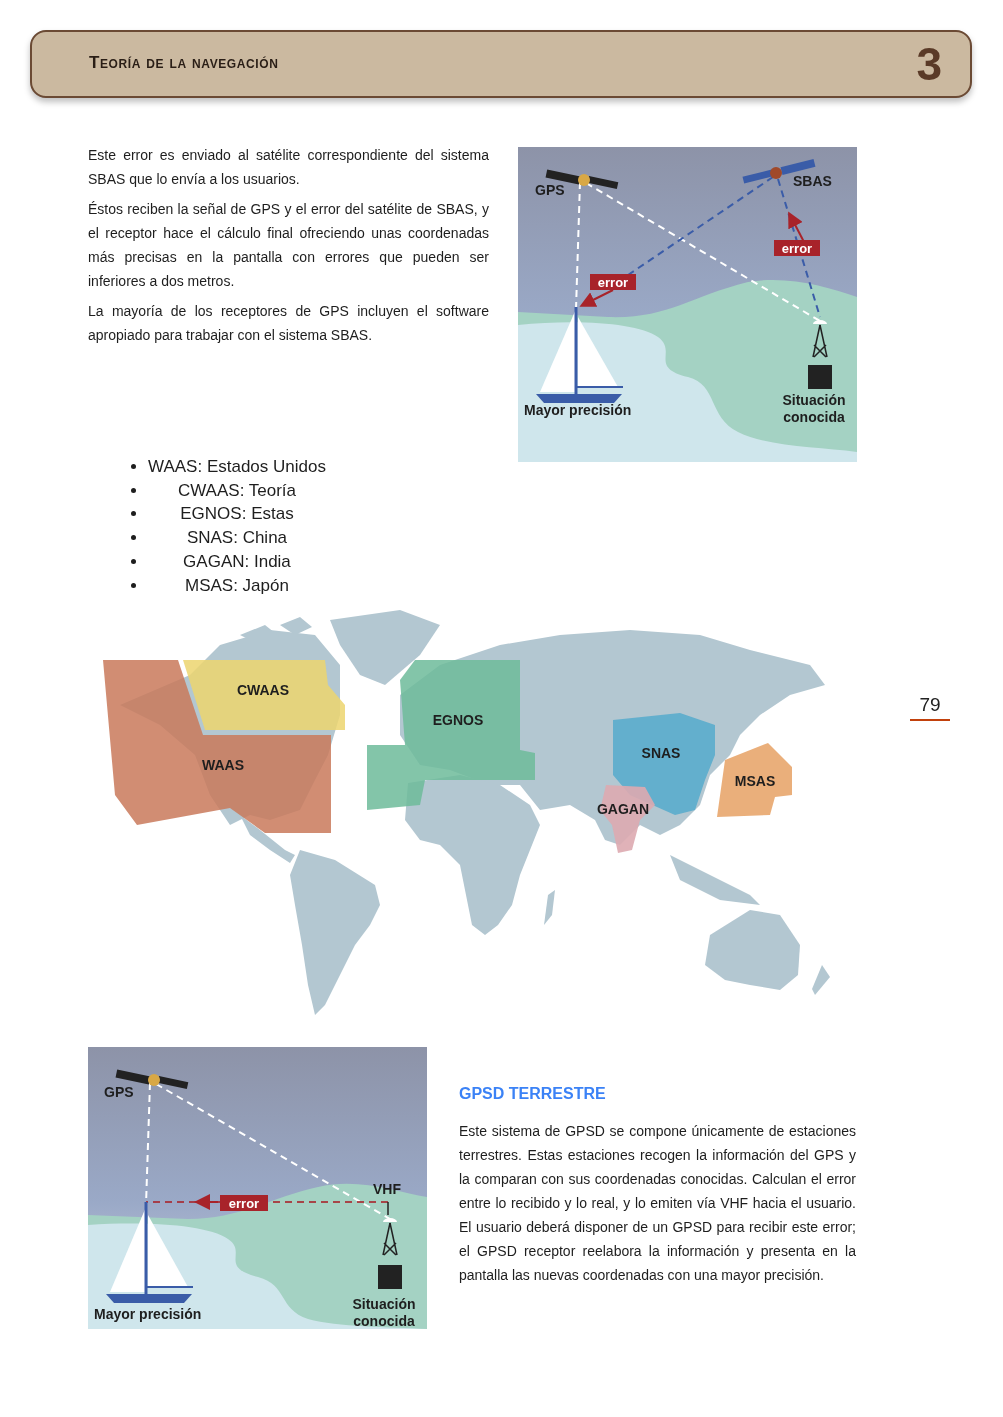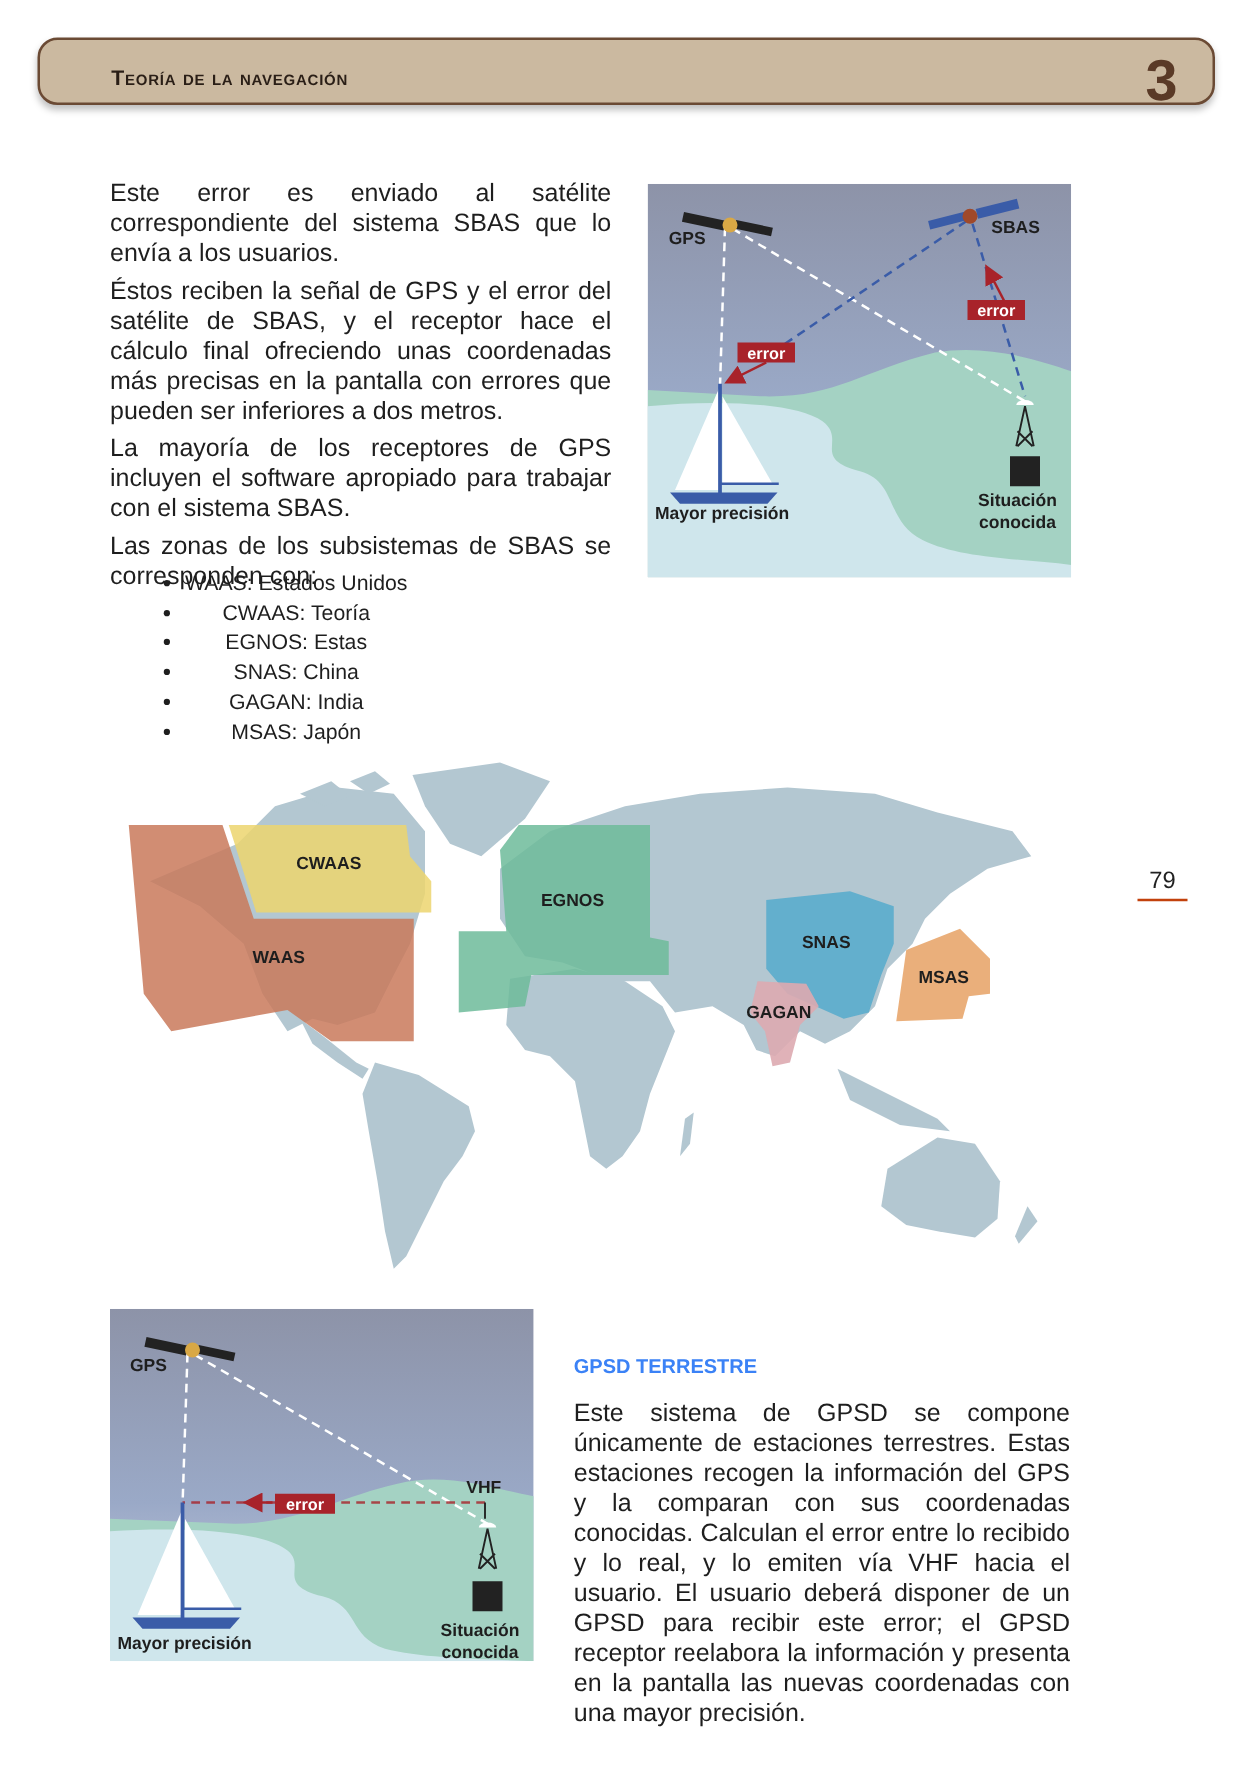--- a/index.html
+++ b/index.html
@@ -1,20 +1,20 @@
 <!DOCTYPE html>
 <html><head>
 <meta charset="utf-8">
 <style>
   html,body{margin:0;padding:0;background:#ffffff;}
   body{width:1003px;height:1417px;position:relative;overflow:hidden;font-family:"Liberation Sans","DejaVu Sans",sans-serif;color:#1e1e1e;}
-  .header{position:absolute;left:30px;top:30px;width:942px;height:54px;background:#cbb9a0;border:2px solid #6b4a34;border-radius:16px;box-shadow:0 4px 6px rgba(0,0,0,0.25);box-sizing:border-box;}
+  .header{position:absolute;left:30px;top:30px;width:942px;height:68px;background:#cbb9a0;border:2px solid #6b4a34;border-radius:16px;box-shadow:0 4px 6px rgba(0,0,0,0.25);box-sizing:border-box;}
   .header .title{position:absolute;left:57px;top:21px;font-size:17px;font-weight:bold;color:#2a1e16;font-variant:small-caps;letter-spacing:0.6px;}
   .header .chapter{position:absolute;right:28px;top:4px;font-size:46px;font-weight:bold;color:#5a3a27;line-height:56px;}
-  .col-text{position:absolute;font-size:20px;line-height:24px;color:#1e1e1e;text-align:justify;}
+  .col-text{position:absolute;font-size:14px;line-height:24px;color:#1e1e1e;text-align:justify;}
   .col-text p{margin:0 0 6px 0;}
   .intro{left:88px;top:143px;width:401px;}
   ul.zones{position:absolute;left:120px;top:455px;margin:0;padding:0 0 0 28px;font-size:17px;line-height:23.7px;text-align:center;}
   ul.zones li{margin:0;}
   .fig{position:absolute;overflow:hidden;}
   .fig1{left:518px;top:147px;width:339px;height:315px;}
   .fig2{left:88px;top:1047px;width:339px;height:282px;}
   .fig svg, .map svg{display:block;}
   .map{position:absolute;left:100px;top:605px;width:735px;height:420px;}
   .pagenum{position:absolute;left:910px;top:694px;width:40px;text-align:center;font-size:19px;color:#222;border-bottom:2px solid #c2410c;padding-bottom:3px;}
@@ -27,21 +27,20 @@
 
 <div class="header">
   <span class="title">Teoría de la navegación</span>
   <span class="chapter">3</span>
 </div>
 
 <div class="col-text intro">
   <p>Este error es enviado al satélite correspondiente del sistema SBAS que lo envía a los usuarios.</p>
   <p>Éstos reciben la señal de GPS y el error del satélite de SBAS, y el receptor hace el cálculo final ofreciendo unas coordenadas más precisas en la pantalla con errores que pueden ser inferiores a dos metros.</p>
   <p>La mayoría de los receptores de GPS incluyen el software apropiado para trabajar con el sistema SBAS.</p>
-  <p>Las zonas de los subsistemas de SBAS se corresponden con:</p>
 </div>
 <ul class="zones">
   <li>WAAS: Estados Unidos</li>
   <li>CWAAS: Teoría</li>
   <li>EGNOS: Estas</li>
   <li>SNAS: China</li>
   <li>GAGAN: India</li>
   <li>MSAS: Japón</li>
 </ul>
 

